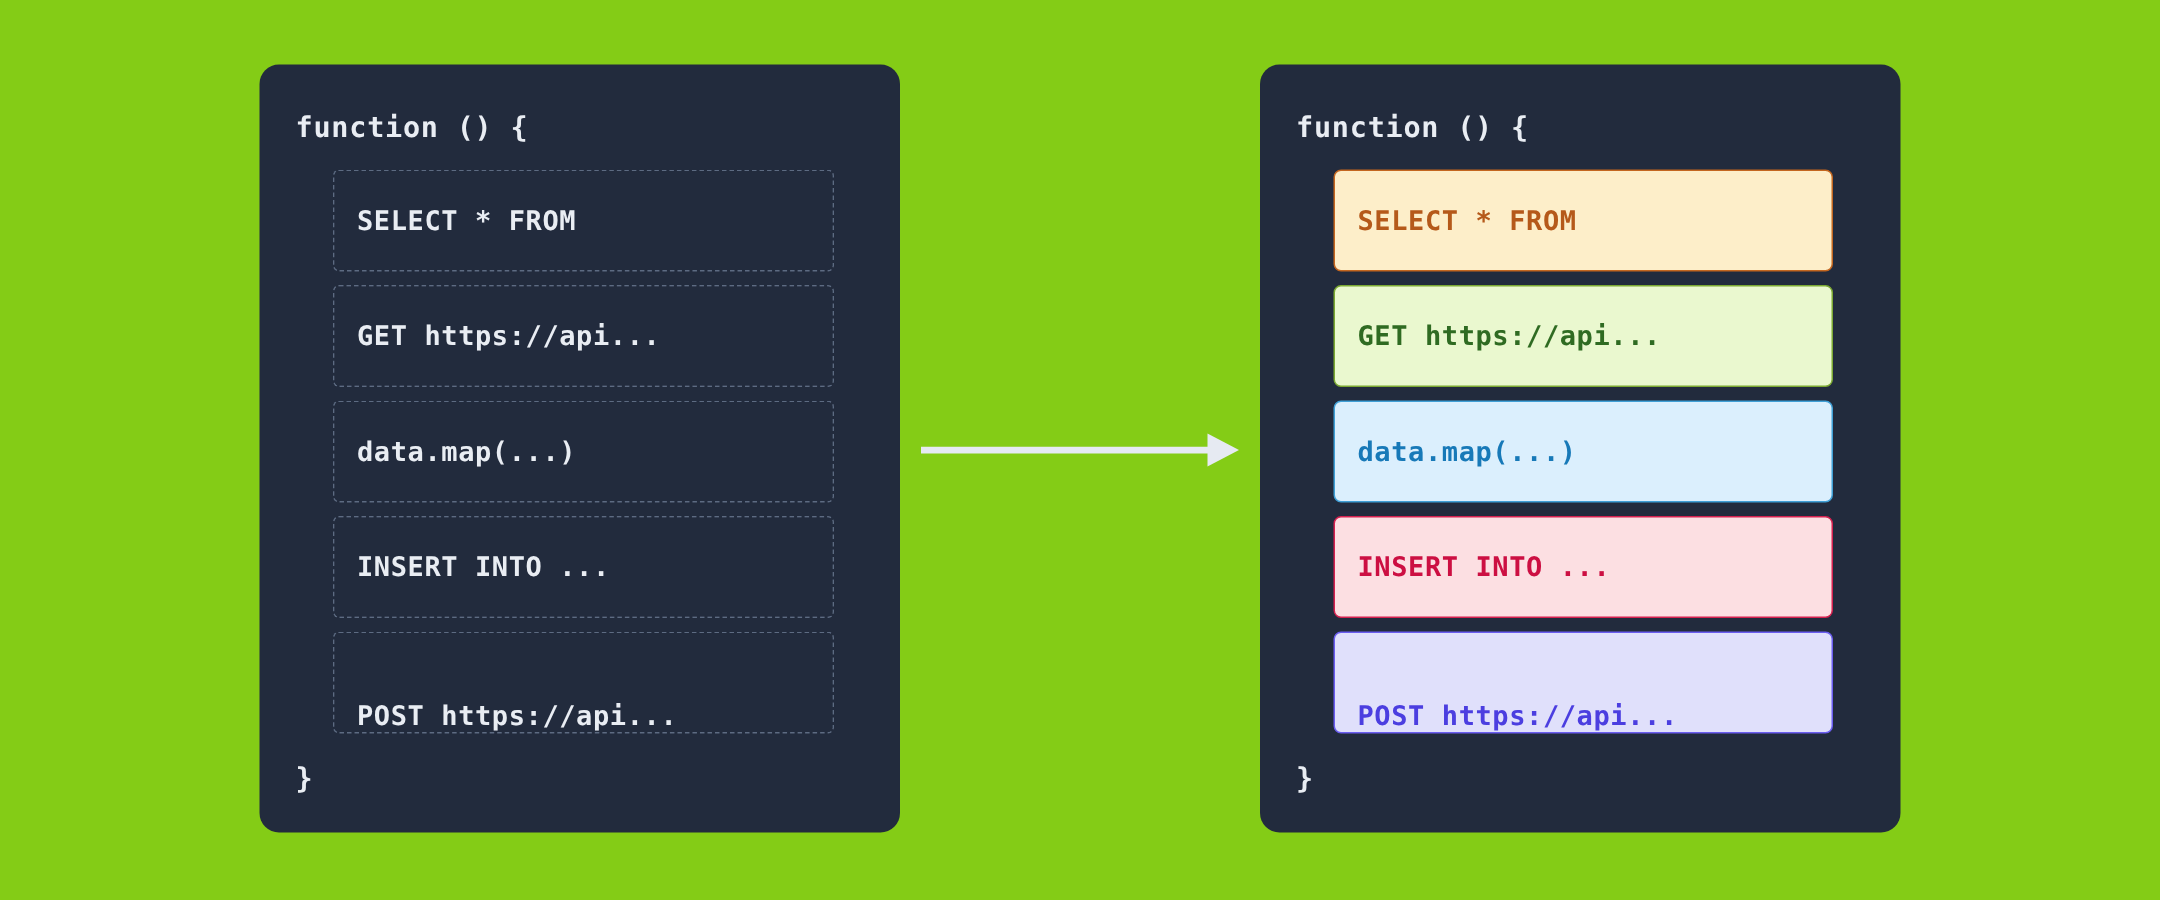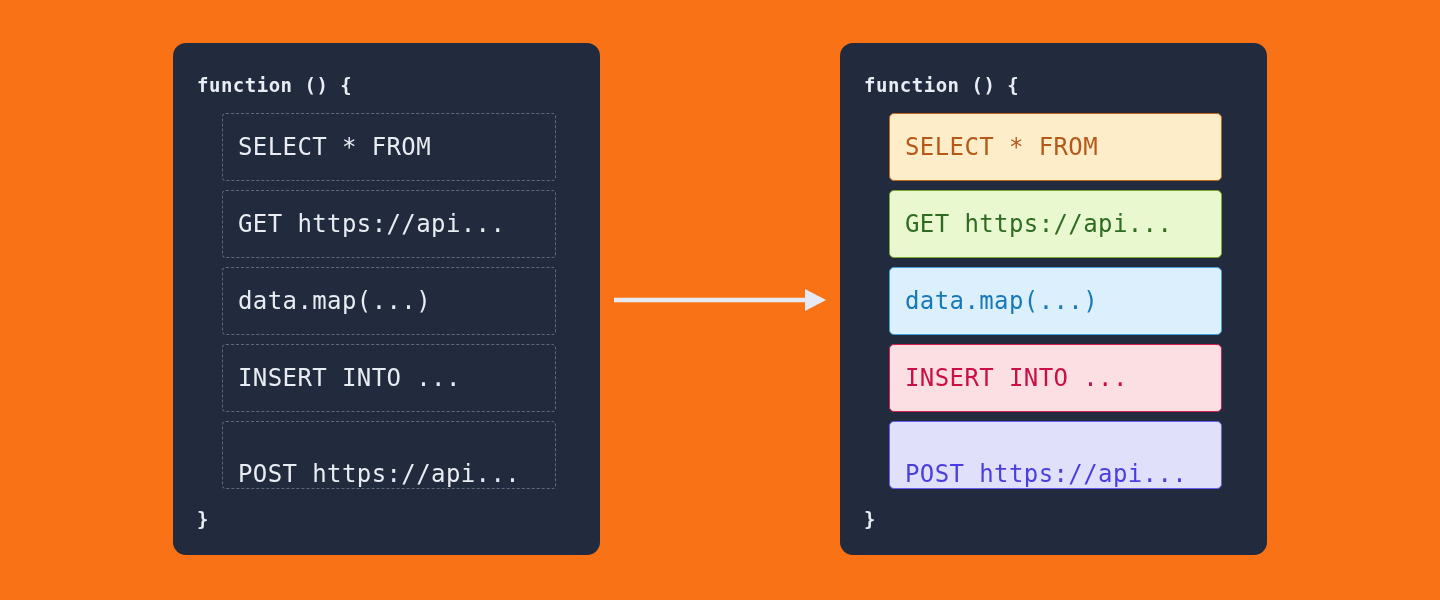--- a/index.html
+++ b/index.html
@@ -63,22 +63,22 @@
   .rows.wide { width: 333px; }
 
   .row {
     box-sizing: border-box;
     height: 68px;
     margin-bottom: 9px;
     border-radius: 5px;
     display: flex;
     align-items: center;
     padding-left: 15px;
-    font-size: 24px;
-    font-weight: normal;
+    font-size: 18px;
+    font-weight: bold;
     letter-spacing: 0.4px;
     white-space: pre;
     font-family: "DejaVu Sans Mono", "Liberation Mono", monospace;
   }
   .row:last-child { margin-bottom: 0; align-items: flex-end; }
 
   
   .row.plain {
     border: 1.5px dashed #5d6b82;
     background: transparent;
@@ -97,21 +97,21 @@
     position: absolute;
     left: 608px;
     top: 280px;
     width: 226px;
     height: 40px;
   }
 </style>
 </head>
 <body>
 
-<div id="stage" style="background: #f97316;">
+<div id="stage" style="background: #84cc16;">
 
   <div class="panel" id="panel-before" style="background: rgb(34, 43, 61);">
     <div class="code-brace brace-open">function () {</div>
 
     <div class="rows">
       <div class="row plain" style="border-color: rgb(93, 107, 130); color: rgb(233, 237, 243);">
         <span>SELECT * FROM</span>
       </div>
       <div class="row plain" style="border-color: rgb(93, 107, 130); color: rgb(233, 237, 243);">
         <span>GET https://api...</span>

